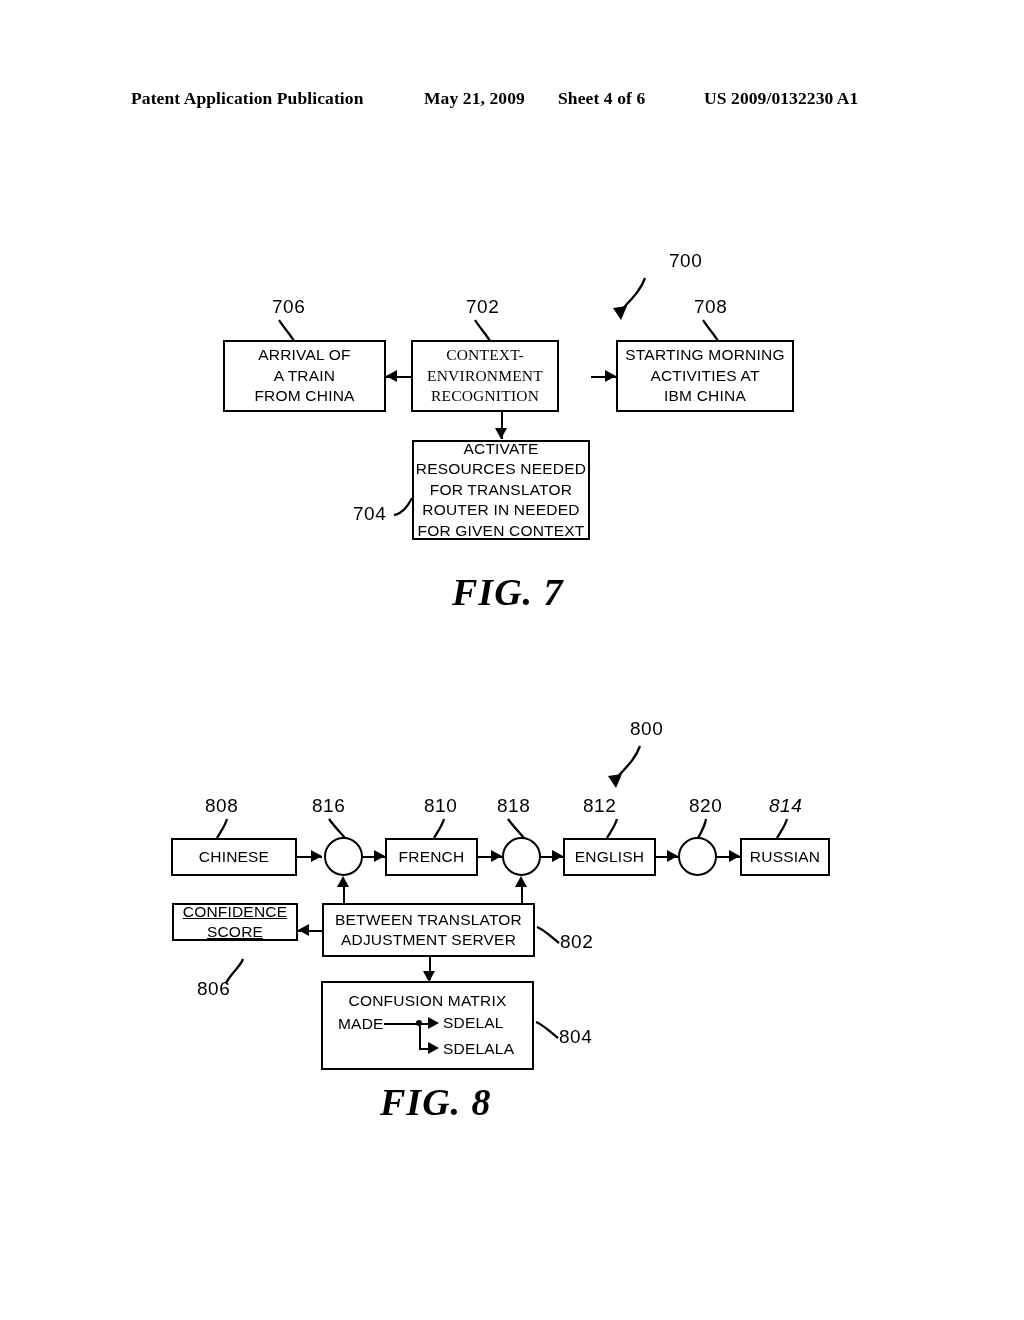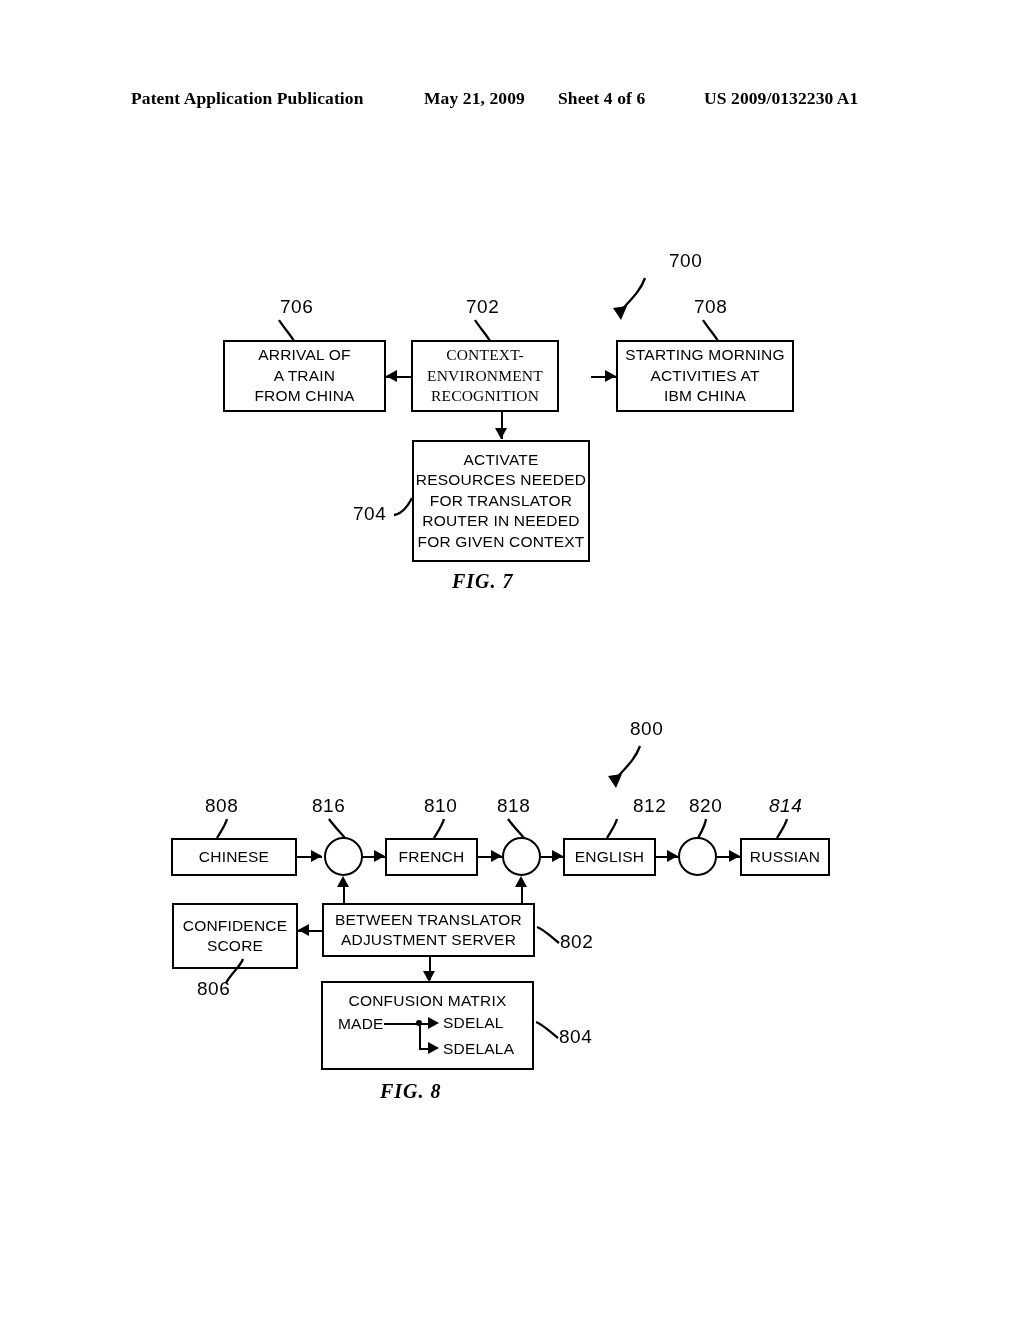--- a/index.html
+++ b/index.html
@@ -98,21 +98,21 @@
 
   
   .leader { position: absolute; overflow: visible; }
 
   
   .caption {
     position: absolute;
     font-family: "Liberation Serif", serif;
     font-style: italic;
     font-weight: bold;
-    font-size: 20px;
+    font-size: 38px;
     letter-spacing: 1px;
     white-space: nowrap;
   }
 
   
   .cm-inner {
     position: absolute;
     font-size: 15.5px;
     letter-spacing: 0.2px;
     white-space: nowrap;
@@ -136,21 +136,21 @@
 </div>
 
 <div class="fig">
 
   <div class="ref" style="left:641px; top:250px;margin-left:28px;">700</div>
   <svg class="leader" style="left:600px; top:272px;" width="80" height="60">
     <path d="M 45 6 C 40 20, 30 28, 20 40" stroke="#000" stroke-width="2.3" fill="none"></path>
     <polygon points="21,48 13,36 27,34" fill="#000"></polygon>
   </svg>
 
-  <div class="ref" style="left:272px; top:296px;margin-left:8px;">706</div>
+  <div class="ref" style="left:272px; top:296px;">706</div>
   <svg class="leader" style="left:272px; top:318px;" width="40" height="26">
     <path d="M 7 2 C 12 10, 18 16, 22 23" stroke="#000" stroke-width="2.3" fill="none"></path>
   </svg>
 
   <div class="ref" style="left:466px; top:296px;">702</div>
   <svg class="leader" style="left:468px; top:318px;" width="40" height="26">
     <path d="M 7 2 C 12 10, 18 16, 22 23" stroke="#000" stroke-width="2.3" fill="none"></path>
   </svg>
 
   <div class="ref" style="left:694px; top:296px;">708</div>
@@ -178,21 +178,21 @@
 
   <div class="hline" style="left:386px; top:376px; width:25px;"></div>
   <div class="arrow-l" style="left:386px; top:370px;"></div>
 
   <div class="hline" style="left:591px; top:376px; width:25px;"></div>
   <div class="arrow-r" style="left:605px; top:370px;"></div>
 
   <div class="vline" style="left:501px; top:412px; height:27px;"></div>
   <div class="arrow-d" style="left:495px; top:428px;"></div>
 
-  <div class="box" style="left:412px; top:440px; width:178px; height:122px;">
+  <div class="box" style="left:412px; top:440px; width:178px; height:100px;">
     <span class="ln">ACTIVATE</span>
     <span class="ln">RESOURCES NEEDED</span>
     <span class="ln">FOR TRANSLATOR</span>
     <span class="ln">ROUTER IN NEEDED</span>
     <span class="ln">FOR GIVEN CONTEXT</span>
   </div>
 
   <div class="ref" style="left:353px; top:503px;">704</div>
   <svg class="leader" style="left:392px; top:492px;" width="30" height="26">
     <path d="M 2 23 C 8 22, 14 18, 20 6" stroke="#000" stroke-width="2.3" fill="none"></path>
@@ -222,21 +222,21 @@
   <div class="ref" style="left:424px; top:795px;">810</div>
   <svg class="leader" style="left:428px; top:817px;" width="34" height="24">
     <path d="M 16 2 C 14 9, 10 14, 6 21" stroke="#000" stroke-width="2.3" fill="none"></path>
   </svg>
 
   <div class="ref" style="left:497px; top:795px;">818</div>
   <svg class="leader" style="left:504px; top:817px;" width="34" height="24">
     <path d="M 4 2 C 9 9, 14 14, 20 21" stroke="#000" stroke-width="2.3" fill="none"></path>
   </svg>
 
-  <div class="ref" style="left:633px; top:795px;text-align:right;">812</div>
+  <div class="ref" style="left:583px; top:795px;text-align:right;">812</div>
   <svg class="leader" style="left:601px; top:817px;" width="34" height="24">
     <path d="M 16 2 C 14 9, 10 14, 6 21" stroke="#000" stroke-width="2.3" fill="none"></path>
   </svg>
 
   <div class="ref" style="left:689px; top:795px;">820</div>
   <svg class="leader" style="left:694px; top:817px;" width="34" height="24">
     <path d="M 12 2 C 11 9, 8 14, 4 21" stroke="#000" stroke-width="2.3" fill="none"></path>
   </svg>
 
   <div class="ref" style="left:769px; top:795px;font-style:italic;">814</div>
@@ -283,21 +283,21 @@
   <div class="box" style="left:740px; top:838px; width:90px; height:38px;">
     <span class="ln">RUSSIAN</span>
   </div>
 
   <div class="vline" style="left:343px; top:880px; height:23px;"></div>
   <div class="arrow-u" style="left:337px; top:876px;"></div>
 
   <div class="vline" style="left:521px; top:880px; height:23px;"></div>
   <div class="arrow-u" style="left:515px; top:876px;"></div>
 
-  <div class="box" style="left:172px; top:903px; width:126px; height:66px;">
+  <div class="box" style="left:172px; top:903px; width:126px; height:38px;text-decoration:underline;">
     <span class="ln">CONFIDENCE</span>
     <span class="ln">SCORE</span>
   </div>
   <svg class="leader" style="left:218px; top:957px;" width="34" height="28">
     <path d="M 25 2 C 22 10, 14 15, 8 26" stroke="#000" stroke-width="2.3" fill="none"></path>
   </svg>
   <div class="ref" style="left:197px; top:978px;">806</div>
 
   <div class="box" style="left:322px; top:903px; width:213px; height:54px;">
     <span class="ln">BETWEEN TRANSLATOR</span>

